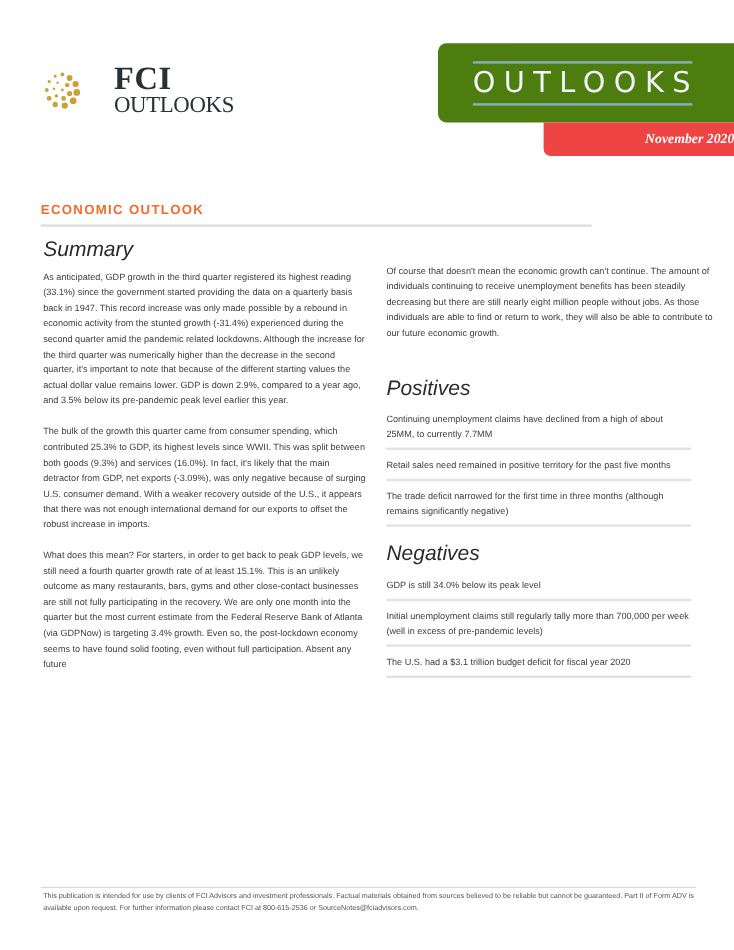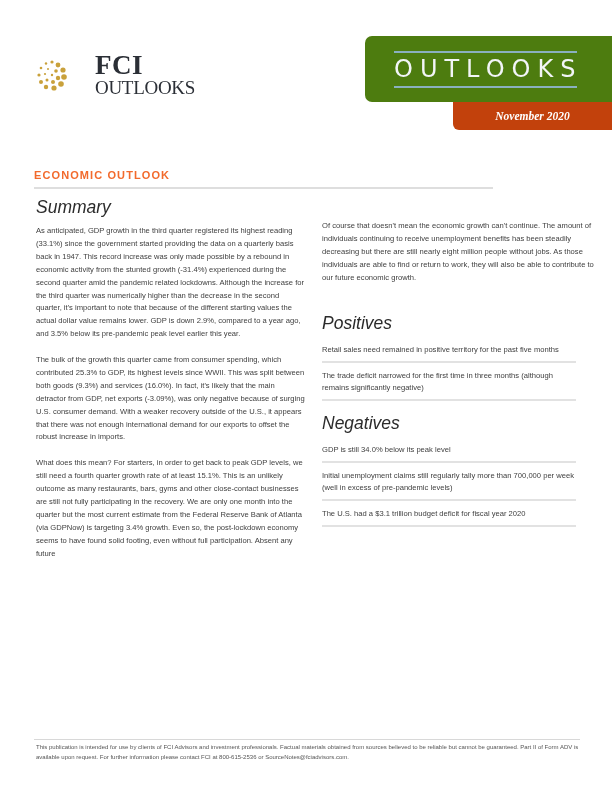--- a/index.html
+++ b/index.html
@@ -11,21 +11,21 @@
     .logo-text { display: flex; flex-direction: column; font-family: "Liberation Serif", serif; color: #2b2f36; line-height: 1; }
     .logo-fci { font-size: 27px; font-weight: bold; letter-spacing: 0.5px; }
     .logo-adv { font-size: 19px; letter-spacing: -0.3px; margin-top: -1px; }
 
     .outlooks-box { position: absolute; left: 365px; top: 36px; width: 247px; height: 66px; background: #4d7c0f; border-radius: 7px 0 0 7px; }
     .outlooks-line { position: absolute; left: 29px; width: 183px; height: 2px; background: #8ab0bf; }
     .outlooks-line.top { top: 15px; }
     .outlooks-line.bot { top: 50px; }
     .outlooks-title { position: absolute; left: 29px; top: 19px; width: 183px; text-align: center; color: #f2f5f7; font-size: 24px; letter-spacing: 7px; font-family: "DejaVu Sans", sans-serif; font-weight: normal; line-height: 29px; }
 
-    .date-box { position: absolute; left: 453px; top: 102px; width: 159px; height: 28px; background: #c2410c; border-radius: 0 0 0 6px; text-align: center; }
+    .date-box { position: absolute; left: 453px; top: 102px; width: 159px; height: 28px; background: #ef4444; border-radius: 0 0 0 6px; text-align: right; }
     .date-text { color: #ffffff; font-family: "Liberation Serif", serif; font-style: italic; font-weight: bold; font-size: 11.5px; line-height: 28px; }
 
     .section-label { position: absolute; left: 34px; top: 169px; color: #f26a2c; font-weight: bold; font-size: 11px; letter-spacing: 1.1px; }
     .section-rule { position: absolute; left: 34px; top: 187px; width: 459px; height: 2px; background: #dedede; }
 
     .col { position: absolute; top: 197px; width: 270px; }
     .col.left { left: 36px; }
     .col.right { left: 322px; top: 220px; width: 272px; }
 
     h2.serif { font-family: Liberation Sans, sans-serif; font-style: italic; font-weight: normal; font-size: 17.5px; color: #2b2b2b; margin-bottom: 7px; }
@@ -86,20 +86,21 @@
   <p class="body">As anticipated, GDP growth in the third quarter registered its highest reading (33.1%) since the government started providing the data on a quarterly basis back in 1947. This record increase was only made possible by a rebound in economic activity from the stunted growth (-31.4%) experienced during the second quarter amid the pandemic related lockdowns. Although the increase for the third quarter was numerically higher than the decrease in the second quarter, it's important to note that because of the different starting values the actual dollar value remains lower. GDP is down 2.9%, compared to a year ago, and 3.5% below its pre-pandemic peak level earlier this year.</p>
   <p class="body">The bulk of the growth this quarter came from consumer spending, which contributed 25.3% to GDP, its highest levels since WWII. This was split between both goods (9.3%) and services (16.0%). In fact, it's likely that the main detractor from GDP, net exports (-3.09%), was only negative because of surging U.S. consumer demand. With a weaker recovery outside of the U.S., it appears that there was not enough international demand for our exports to offset the robust increase in imports.</p>
   <p class="body">What does this mean? For starters, in order to get back to peak GDP levels, we still need a fourth quarter growth rate of at least 15.1%. This is an unlikely outcome as many restaurants, bars, gyms and other close-contact businesses are still not fully participating in the recovery. We are only one month into the quarter but the most current estimate from the Federal Reserve Bank of Atlanta (via GDPNow) is targeting 3.4% growth. Even so, the post-lockdown economy seems to have found solid footing, even without full participation. Absent any future</p>
 </div>
 
 <div class="col right">
   <p class="body" style="margin-bottom:28px">Of course that doesn't mean the economic growth can't continue. The amount of individuals continuing to receive unemployment benefits has been steadily decreasing but there are still nearly eight million people without jobs. As those individuals are able to find or return to work, they will also be able to contribute to our future economic growth.</p>
 
   <h2 class="serif">Positives</h2>
   <div class="bullet-list">
+    <div class="bullet">Continuing unemployment claims have declined from a high of about 25MM, to currently 7.7MM</div>
     <div class="bullet">Retail sales need remained in positive territory for the past five months</div>
     <div class="bullet">The trade deficit narrowed for the first time in three months (although remains significantly negative)</div>
   </div>
 
   <h2 class="serif" style="margin-top:12px">Negatives</h2>
   <div class="bullet-list">
     <div class="bullet">GDP is still 34.0% below its peak level</div>
     <div class="bullet">Initial unemployment claims still regularly tally   more than 700,000 per week (well in excess of pre-pandemic levels)</div>
     <div class="bullet">The U.S. had a $3.1 trillion budget deficit for fiscal year 2020</div>
   </div>

